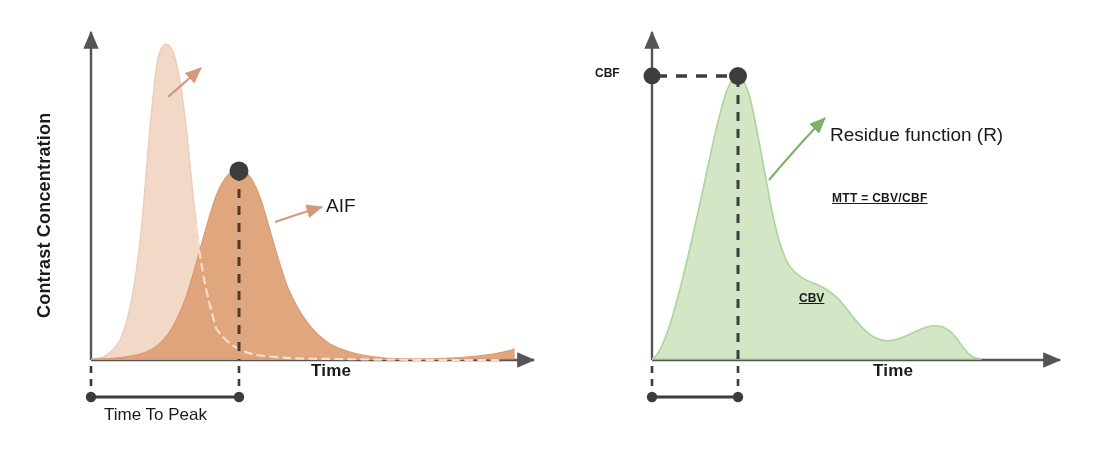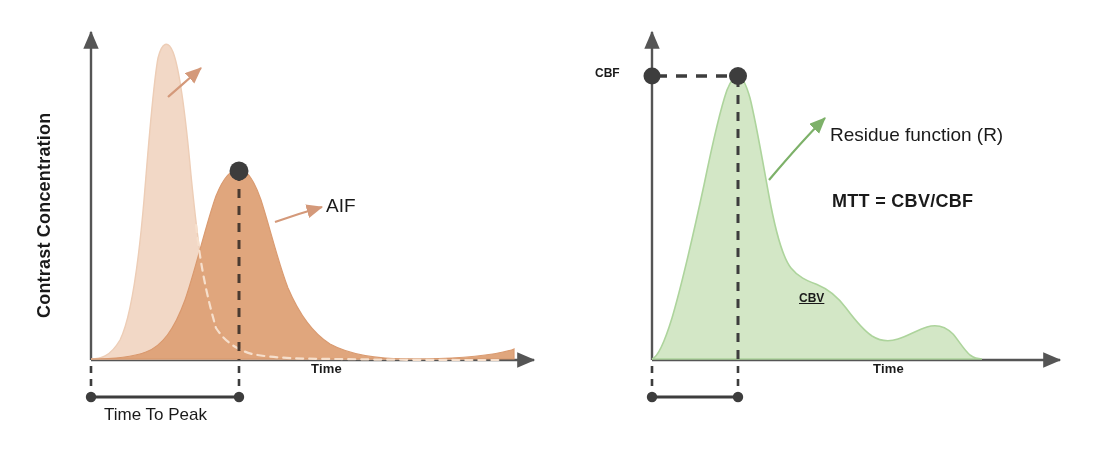--- a/index.html
+++ b/index.html
@@ -33,40 +33,41 @@
   }
 
   .lbl {
     position: absolute;
     white-space: nowrap;
     color: #1a1a1a;
     line-height: 1;
   }
 
   .axis-title {
-    font-size: 13px;
+    font-size: 17px;
     font-weight: 700;
     letter-spacing: .2px;
   }
   .callout {
     font-size: 19px;
     font-weight: 400;
   }
   .bracket-title {
     font-size: 17px;
     font-weight: 400;
   }
   .metric-title {
     font-size: 12px;
     font-weight: 700;
   }
   .formula {
-    font-size: 18px;
+    font-size: 12px;
     font-weight: 700;
     letter-spacing: .3px;
+    text-decoration: underline;
   }
   .ylabel {
     position: absolute;
     transform-origin: 0 0;
     transform: rotate(-90deg);
     font-size: 18px;
     font-weight: 700;
     letter-spacing: .2px;
     color: #1a1a1a;
     white-space: nowrap;

